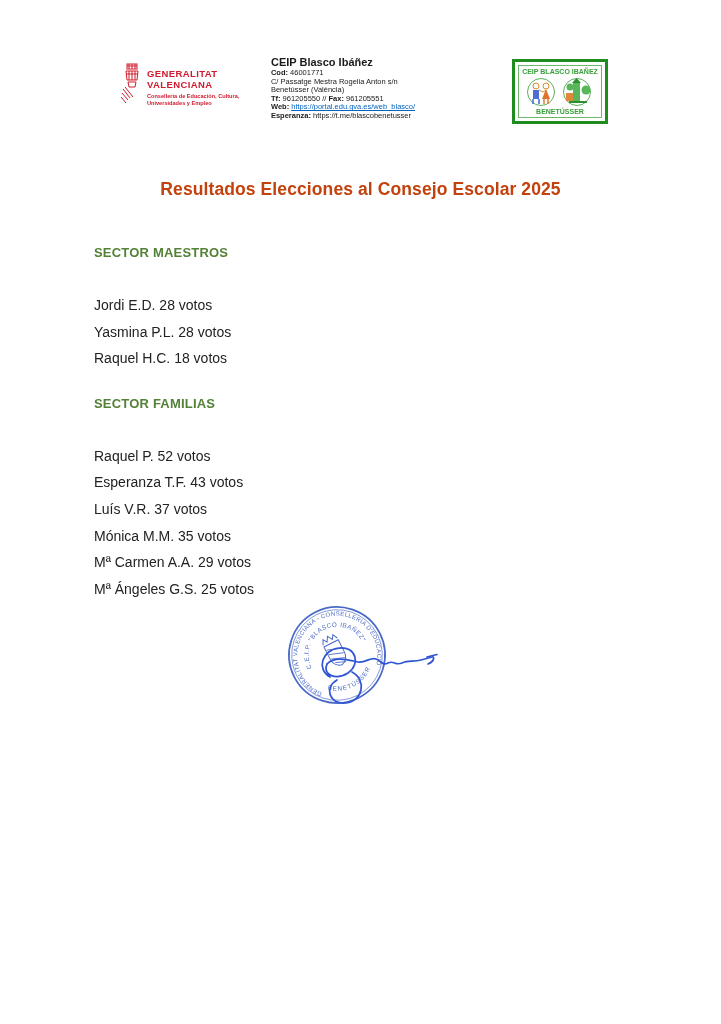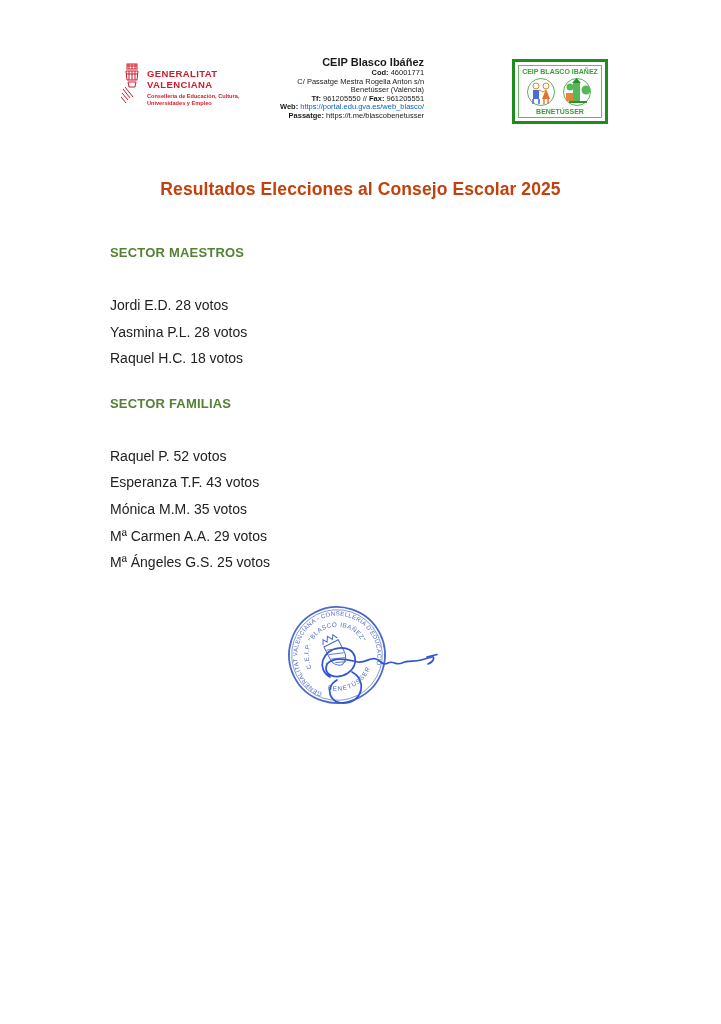--- a/index.html
+++ b/index.html
@@ -7,36 +7,36 @@
     position:relative;width:721px;height:1024px;background:#ffffff;
     font-family:"Liberation Sans", sans-serif;overflow:hidden;
   }
 
   
   .gva{position:absolute;left:121px;top:63px;display:flex;gap:5px;color:#d11a2d;justify-content:center;}
   .gva-names{font-size:9.5px;font-weight:bold;line-height:10.5px;letter-spacing:.4px;margin-top:6px;}
   .gva-sub{font-size:5.6px;line-height:6.6px;font-weight:bold;margin-top:3px;}
 
   
-  .school-info{position:absolute;left:352px;top:56px;transform:translateX(-50%);
-    text-align:right;color:#1a1a1a;white-space:nowrap;}
+  .school-info{position:absolute;left:343px;top:56px;transform:translateX(-50%);
+    text-align:left;color:#1a1a1a;white-space:nowrap;}
   .si-name{font-size:11px;font-weight:bold;line-height:13px;}
   .si-line{font-size:7.5px;line-height:8.6px;}
   .si-line b{font-weight:bold;}
-  .link{color:#0563c1;}
+  .link{color:#0563c1;text-decoration:underline;}
 
   
   .school-logo{position:absolute;left:512px;top:59px;}
 
   
   .title{position:absolute;top:179px;left:0;width:100%;text-align:center;
     font-size:17.5px;font-weight:bold;color:#c2410c;letter-spacing:.1px;}
 
   
-  .content{position:absolute;left:110px;top:245px;}
+  .content{position:absolute;left:94px;top:245px;}
   .section-heading{font-size:13px;font-weight:bold;color:#538135;line-height:16px;margin:0;letter-spacing:.2px;}
   .heading-familias{margin-top:24px;}
   .results{margin:31px 0 0 0;}
   .results p{margin:0;font-size:14px;line-height:26.6px;color:#222222;}
 
   
   .stamp{position:absolute;left:275px;top:593px;opacity:.92;}
   .signature{position:absolute;left:300px;top:625px;}
 </style>
 </head>
@@ -84,21 +84,21 @@
         <b>Tf:</b>
         <span>961205550 //</span>
         <b>Fax:</b>
         <span>961205551</span>
       </div>
       <div class="si-line">
         <b>Web:</b>
         <span class="link">https://portal.edu.gva.es/web_blasco/</span>
       </div>
       <div class="si-line">
-        <b>Passatge:</b>
+        <b>Esperanza:</b>
         <span>https://t.me/blascobenetusser</span>
       </div>
     </div>
 
     <div class="school-logo">
       <svg width="96" height="65" viewBox="0 0 96 65">
         <rect x="1.5" y="1.5" width="93" height="62" fill="#ffffff" stroke="#1e8c1e" stroke-width="3"></rect>
         <rect x="6.5" y="6.5" width="83" height="52" fill="none" stroke="#4aa64a" stroke-width="0.8"></rect>
         <text x="48" y="15" text-anchor="middle" font-size="7" font-weight="bold" fill="#3aa03a" font-family="Liberation Sans, sans-serif">CEIP BLASCO IBAÑEZ</text>
         <circle cx="29" cy="33" r="13.5" fill="none" stroke="#4aa64a" stroke-width="0.9"></circle>
@@ -130,20 +130,21 @@
     <div class="results">
       <p>Jordi E.D. 28 votos</p>
       <p>Yasmina P.L. 28 votos</p>
       <p>Raquel H.C. 18 votos</p>
     </div>
 
     <h2 class="section-heading heading-familias">SECTOR FAMILIAS</h2>
     <div class="results">
       <p>Raquel P. 52 votos</p>
       <p>Esperanza T.F. 43 votos</p>
+      <p>Luís V.R. 37 votos</p>
       <p>Mónica M.M. 35 votos</p>
       <p>Mª Carmen A.A. 29 votos</p>
       <p>Mª Ángeles G.S. 25 votos</p>
     </div>
   </div>
 
   <svg class="stamp" width="124" height="124" viewBox="0 0 124 124">
     <g transform="rotate(-27 62 62)">
       <circle cx="62" cy="62" r="48" fill="none" stroke="#3a5cc3" stroke-width="1.7"></circle>
       <circle cx="62" cy="62" r="45.3" fill="none" stroke="#3a5cc3" stroke-width="0.6"></circle>

